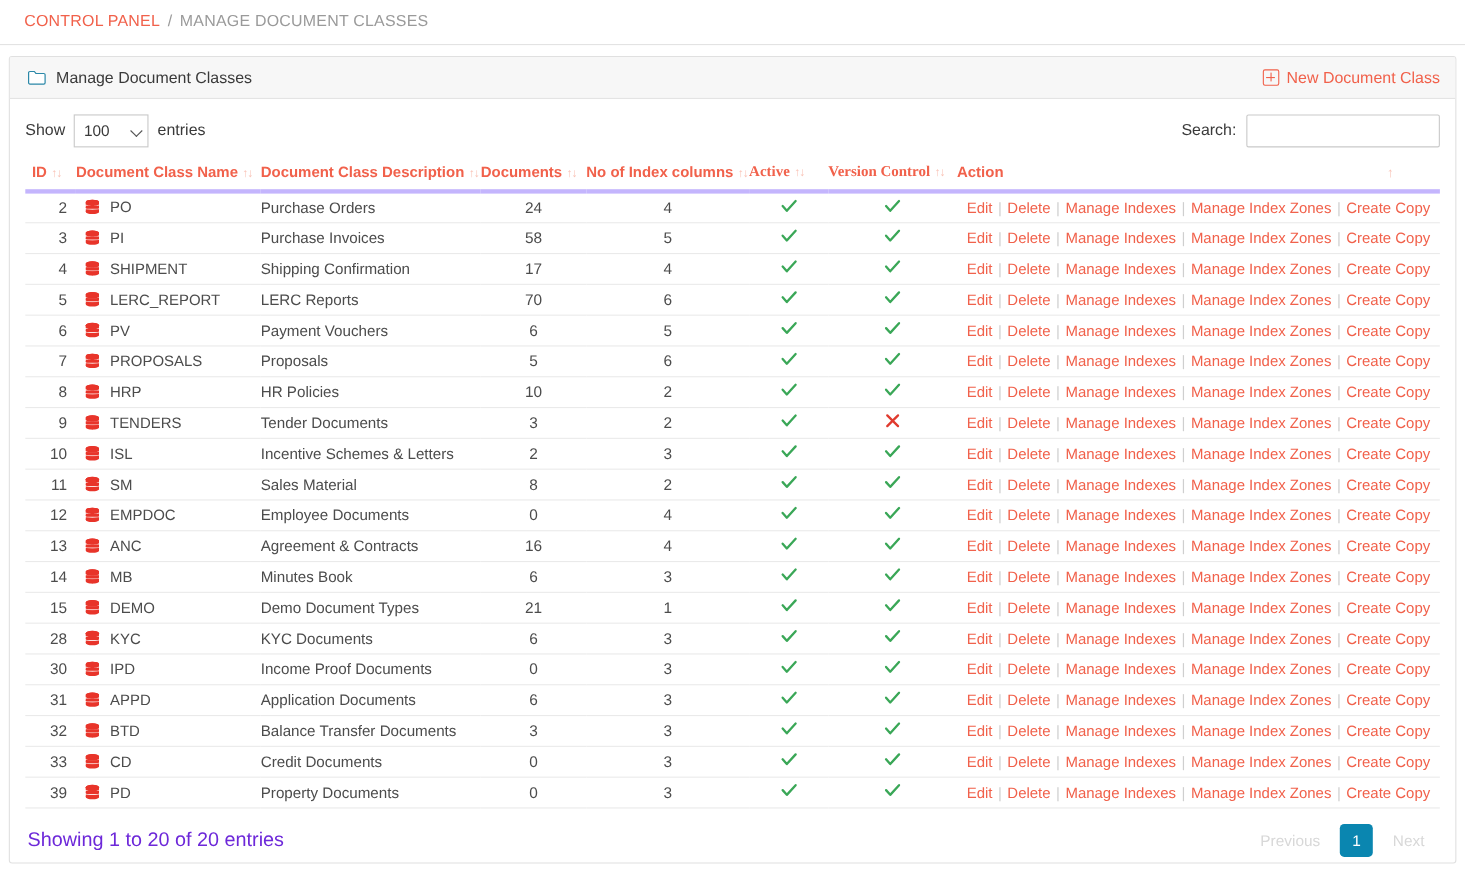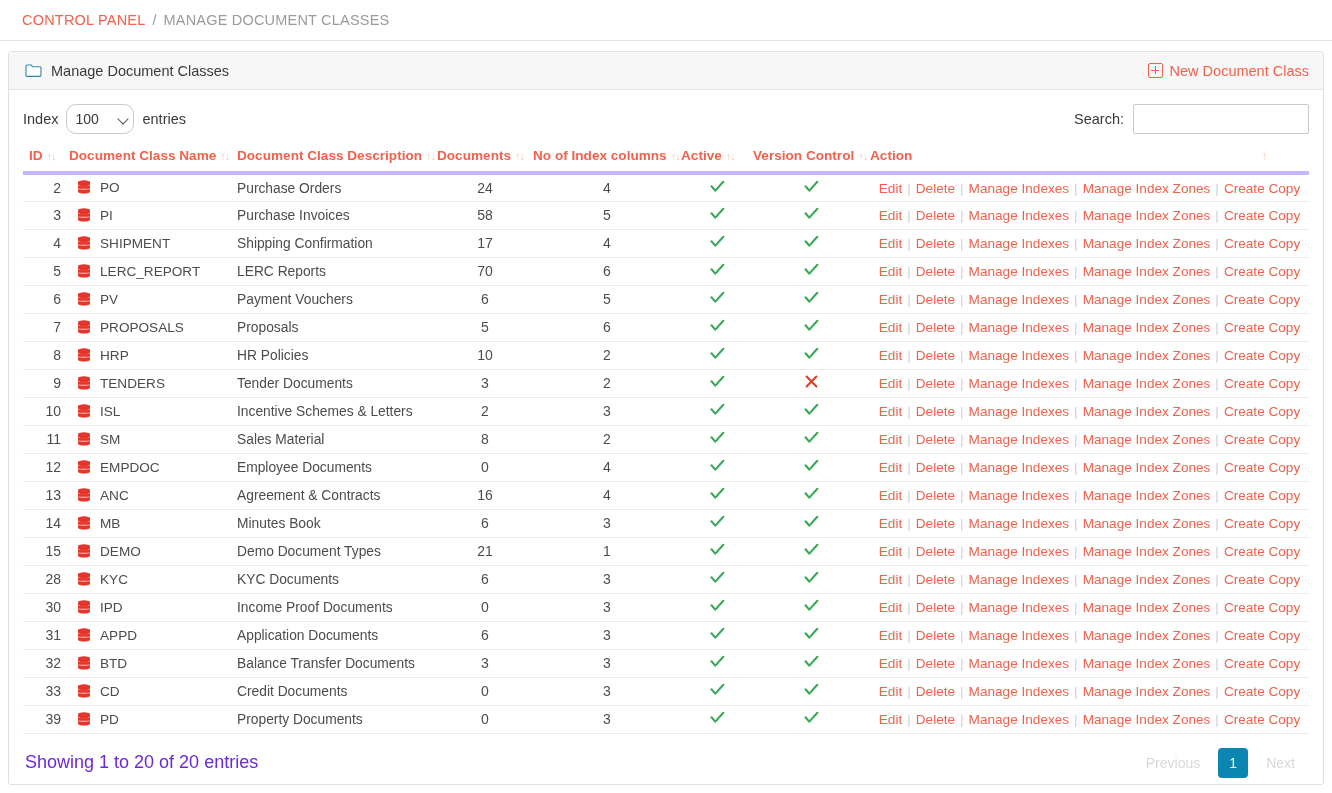--- a/index.html
+++ b/index.html
@@ -97,21 +97,21 @@
     display: flex;
     align-items: center;
     gap: 8px;
     font-size: 14.5px;
     color: #3a3a3a;
   }
   .length-select {
     appearance: none;
     -webkit-appearance: none;
     border: 1px solid #c9c9c9;
-    border-radius: 10px;
+    border-radius: 0;
     height: 30px;
     width: 68px;
     padding: 0 22px 0 8px;
     font-family: "Liberation Sans", sans-serif;
     font-size: 14px;
     color: #3a3a3a;
     background: #fff;
   }
   .select-wrap { position: relative; display: inline-block; }
   .select-wrap .chev {
@@ -177,21 +177,21 @@
   .col-name  { width: 168px; }
   .col-desc  { width: 200px; }
   .col-docs  { width: 96px;  text-align: center; }
   .col-idx   { width: 148px; text-align: center; }
   .col-act   { width: 72px;  text-align: center; }
   .col-ver   { width: 117px; text-align: center; }
   .col-action{ width: auto;  text-align: center; }
 
   th.col-id    { text-align: left; padding-left: 6px !important; }
   th.col-docs, th.col-idx { text-align: left; }
-  th.col-act, th.col-ver { text-align: left; }
+  th.col-act, th.col-ver { text-align: left; font-family: Liberation Serif, serif; }
   th.col-action { text-align: center; position: relative; }
   th.col-action .tail-arrow {
     position: absolute; right: 42px; bottom: 8px;
     color: #f9c2b5; font-size: 12px; font-weight: normal;
   }
 
   td.col-id { color: #4c4c4c; }
 
   .name-cell {
     display: flex;
@@ -280,21 +280,21 @@
     <div class="new-class-btn">
       <span class="plus-box"></span>
       <span>New Document Class</span>
     </div>
   </div>
 
   <div class="panel-body">
 
     <div class="controls-row">
       <div class="show-entries">
-        <span>Index</span>
+        <span>Show</span>
         <span class="select-wrap">
           <select class="length-select" id="length-select"><option value="10">10</option><option value="25">25</option><option value="50">50</option><option value="100" selected="">100</option></select>
           <span class="chev"></span>
         </span>
         <span>entries</span>
       </div>
 
       <div class="search-box">
         <span>Search:</span>
         <input class="search-input" type="text" id="search-input" placeholder="" style="">

